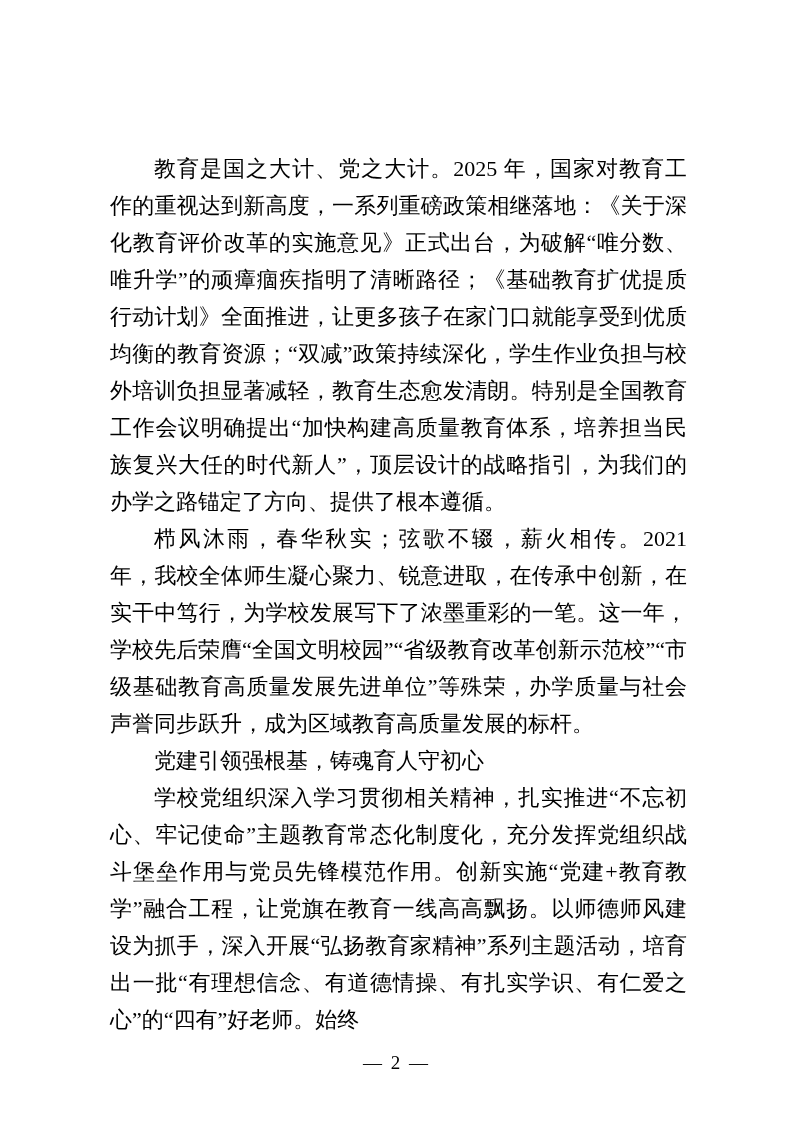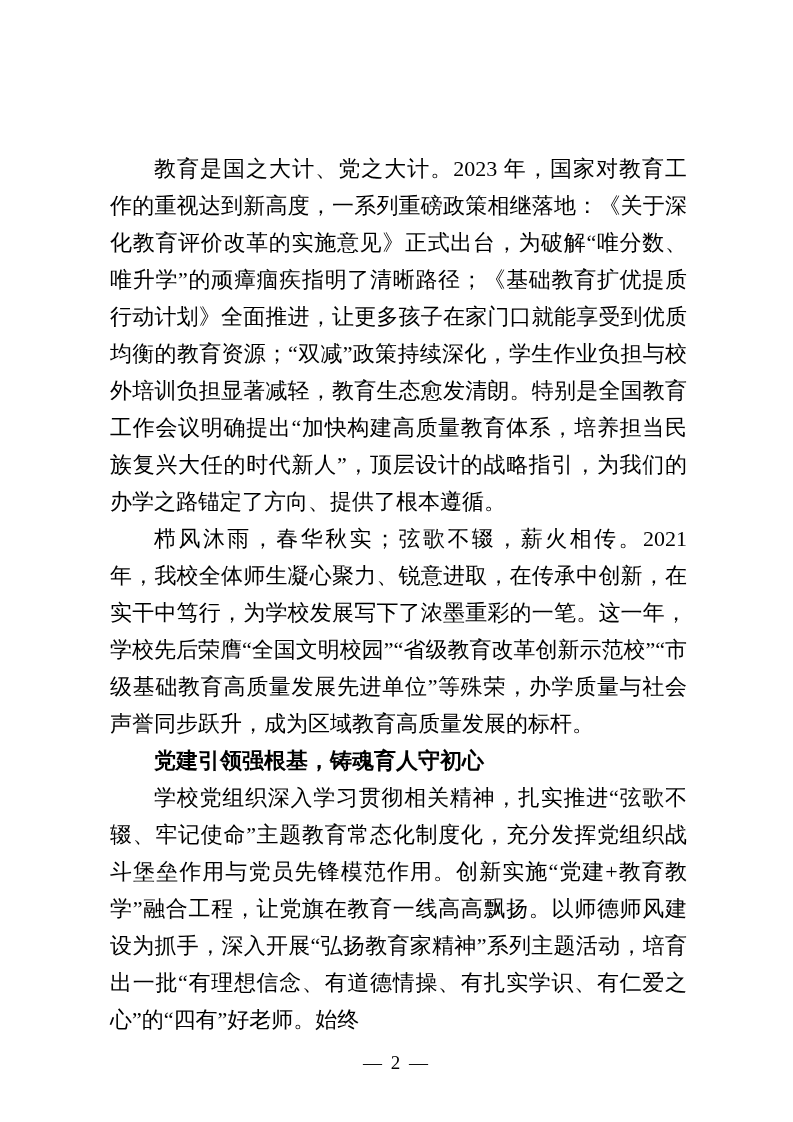--- a/index.html
+++ b/index.html
@@ -32,36 +32,36 @@
     .para {
       margin: 0;
       font-size: 22px;
       line-height: 37px;
       text-align: justify;
       text-justify: inter-ideograph;
       text-indent: 2em;
       word-break: break-all;
     }
     .heading {
-      font-weight: bold;
+      font-weight: normal;
     }
     .footer {
       position: absolute;
       left: 0;
       right: 0;
       top: 1052px;
       text-align: center;
       font-size: 19px;
       letter-spacing: 2px;
     }
   </style>
 </head>
 <body>
 
 <div class="page">
   <div class="content">
-    <p class="para">教育是国之大计、党之大计。2023 年，国家对教育工作的重视达到新高度，一系列重磅政策相继落地：《关于深化教育评价改革的实施意见》正式出台，为破解“唯分数、唯升学”的顽瘴痼疾指明了清晰路径；《基础教育扩优提质行动计划》全面推进，让更多孩子在家门口就能享受到优质均衡的教育资源；“双减”政策持续深化，学生作业负担与校外培训负担显著减轻，教育生态愈发清朗。特别是全国教育工作会议明确提出“加快构建高质量教育体系，培养担当民族复兴大任的时代新人”，顶层设计的战略指引，为我们的办学之路锚定了方向、提供了根本遵循。</p>
+    <p class="para">教育是国之大计、党之大计。2025 年，国家对教育工作的重视达到新高度，一系列重磅政策相继落地：《关于深化教育评价改革的实施意见》正式出台，为破解“唯分数、唯升学”的顽瘴痼疾指明了清晰路径；《基础教育扩优提质行动计划》全面推进，让更多孩子在家门口就能享受到优质均衡的教育资源；“双减”政策持续深化，学生作业负担与校外培训负担显著减轻，教育生态愈发清朗。特别是全国教育工作会议明确提出“加快构建高质量教育体系，培养担当民族复兴大任的时代新人”，顶层设计的战略指引，为我们的办学之路锚定了方向、提供了根本遵循。</p>
     <p class="para">栉风沐雨，春华秋实；弦歌不辍，薪火相传。2021 年，我校全体师生凝心聚力、锐意进取，在传承中创新，在实干中笃行，为学校发展写下了浓墨重彩的一笔。这一年，学校先后荣膺“全国文明校园”“省级教育改革创新示范校”“市级基础教育高质量发展先进单位”等殊荣，办学质量与社会声誉同步跃升，成为区域教育高质量发展的标杆。</p>
     <p class="para heading">党建引领强根基，铸魂育人守初心</p>
-    <p class="para">学校党组织深入学习贯彻相关精神，扎实推进“弦歌不辍、牢记使命”主题教育常态化制度化，充分发挥党组织战斗堡垒作用与党员先锋模范作用。创新实施“党建+教育教学”融合工程，让党旗在教育一线高高飘扬。以师德师风建设为抓手，深入开展“弘扬教育家精神”系列主题活动，培育出一批“有理想信念、有道德情操、有扎实学识、有仁爱之心”的“四有”好老师。始终</p>
+    <p class="para">学校党组织深入学习贯彻相关精神，扎实推进“不忘初心、牢记使命”主题教育常态化制度化，充分发挥党组织战斗堡垒作用与党员先锋模范作用。创新实施“党建+教育教学”融合工程，让党旗在教育一线高高飘扬。以师德师风建设为抓手，深入开展“弘扬教育家精神”系列主题活动，培育出一批“有理想信念、有道德情操、有扎实学识、有仁爱之心”的“四有”好老师。始终</p>
   </div>
   <div class="footer">— 2 —</div>
 </div>
 
 </body></html>

